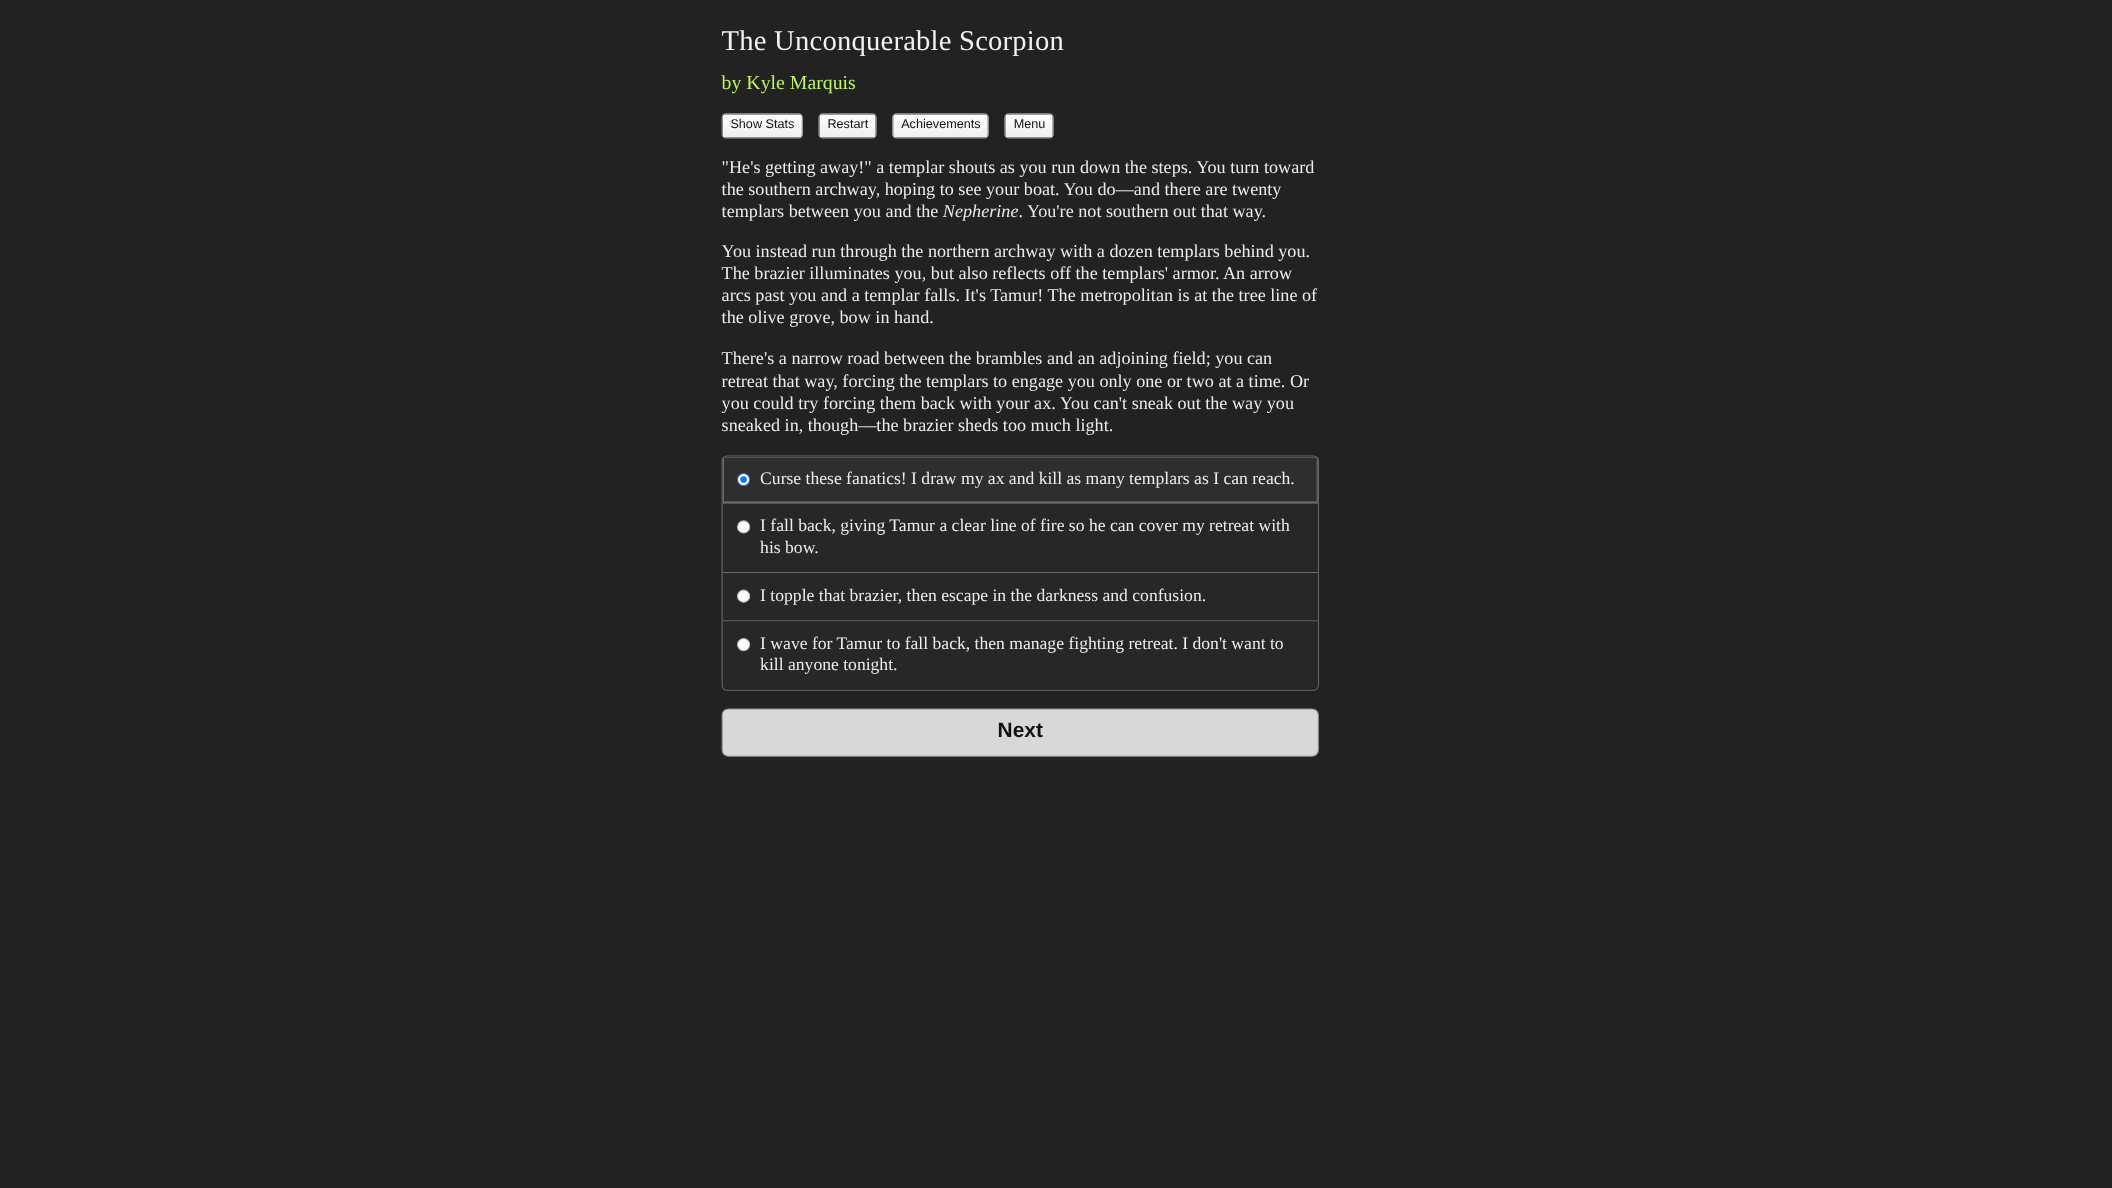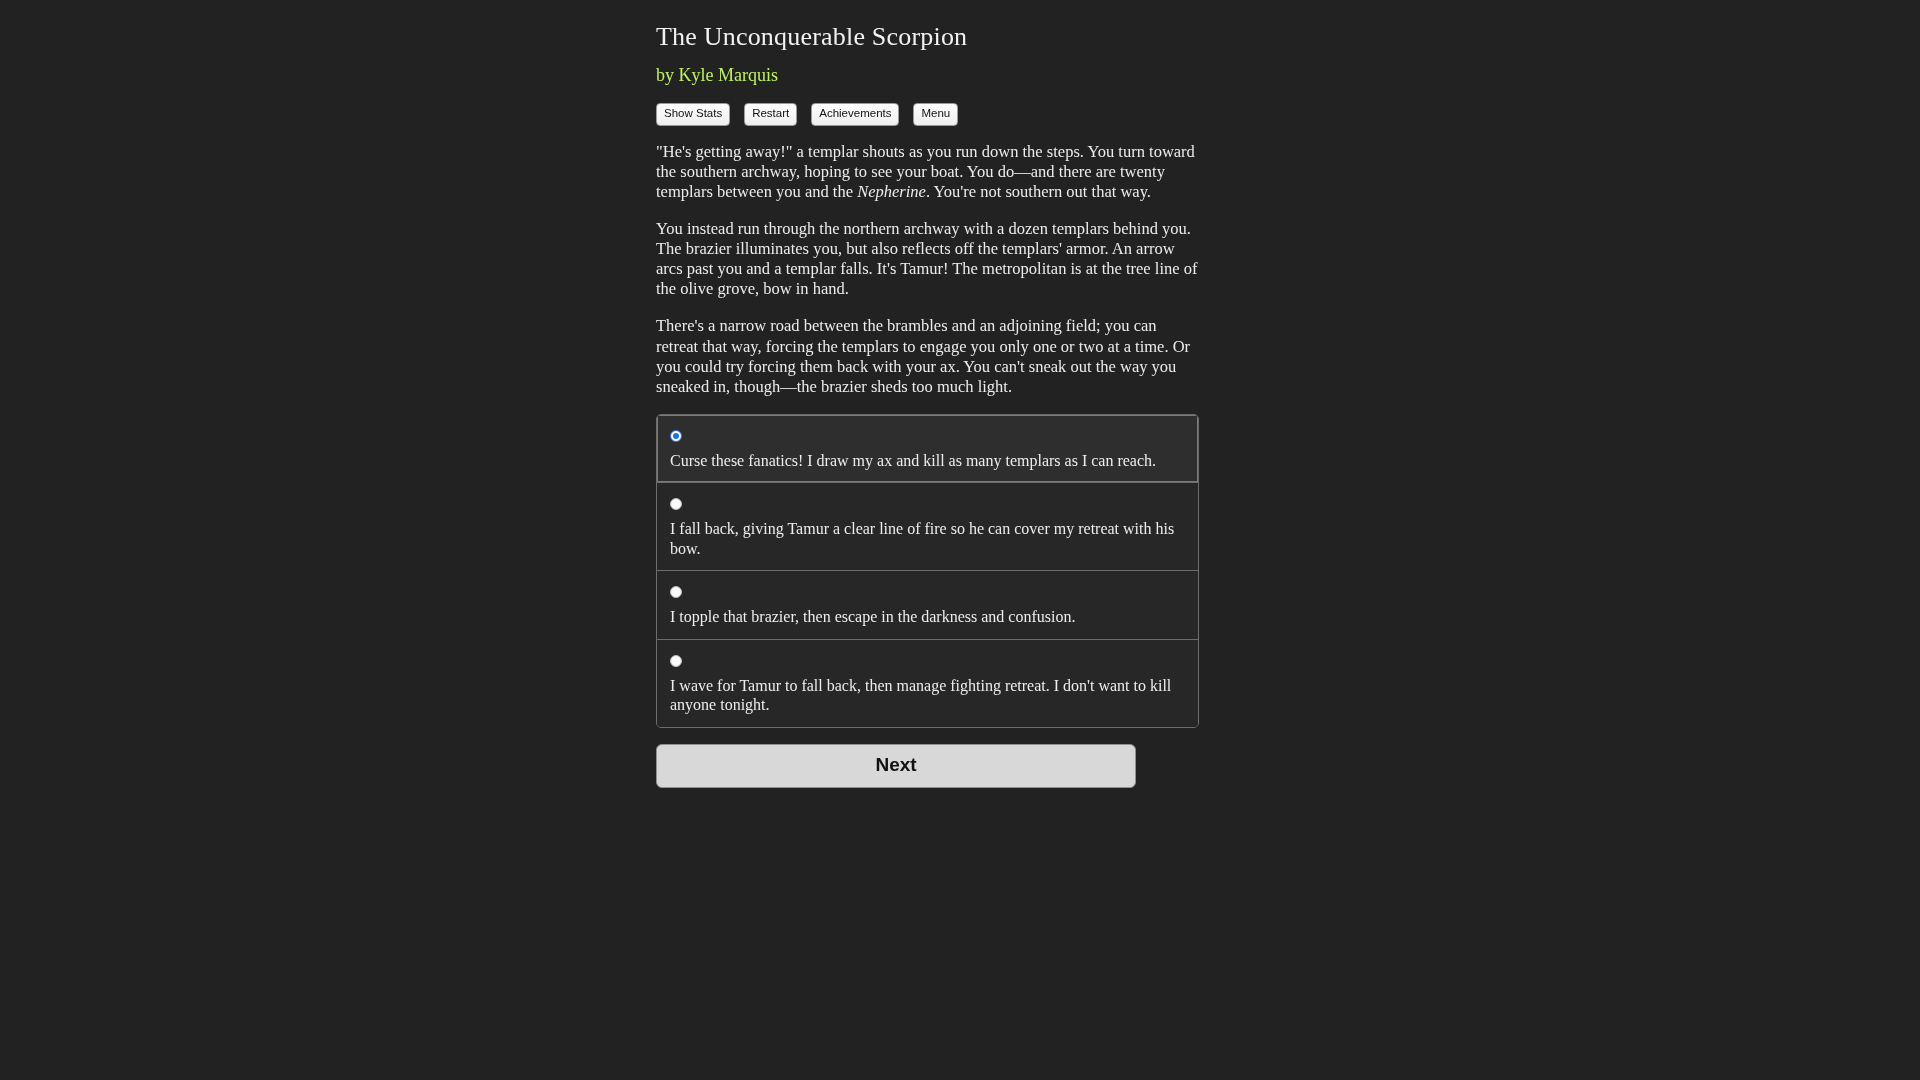--- a/index.html
+++ b/index.html
@@ -71,21 +71,20 @@
     width: 541px;
   }
   .choice {
     display: flex;
     align-items: flex-start;
     gap: 9px;
     padding: 11px 13px 12px 13px;
     border-bottom: 1px solid #6d6d6d;
     cursor: pointer;
     background: #272727;
-    flex-direction: column;
   }
   .choice:last-child { border-bottom: none; }
   .choice.selected {
     background: #2e2e2e;
     box-shadow: inset 0 0 0 1px #7a7a7a;
   }
   .radio {
     flex: 0 0 auto;
     width: 12px;
     height: 12px;
@@ -108,21 +107,21 @@
     border-radius: 50%;
     background: #1a73e8;
   }
   .choice-text {
     font-size: 16px;
     line-height: 1.22;
     color: #ededed;
   }
   #next-btn {
     margin-top: 16px;
-    width: 480px;
+    width: 543px;
     box-sizing: border-box;
     background: #d8d8d8;
     border: 1px solid #8f8f8f;
     border-radius: 6px;
     color: #111;
     font-family: "Liberation Sans", sans-serif;
     font-weight: bold;
     font-size: 19px;
     padding: 9px 0 11px 0;
     cursor: pointer;

